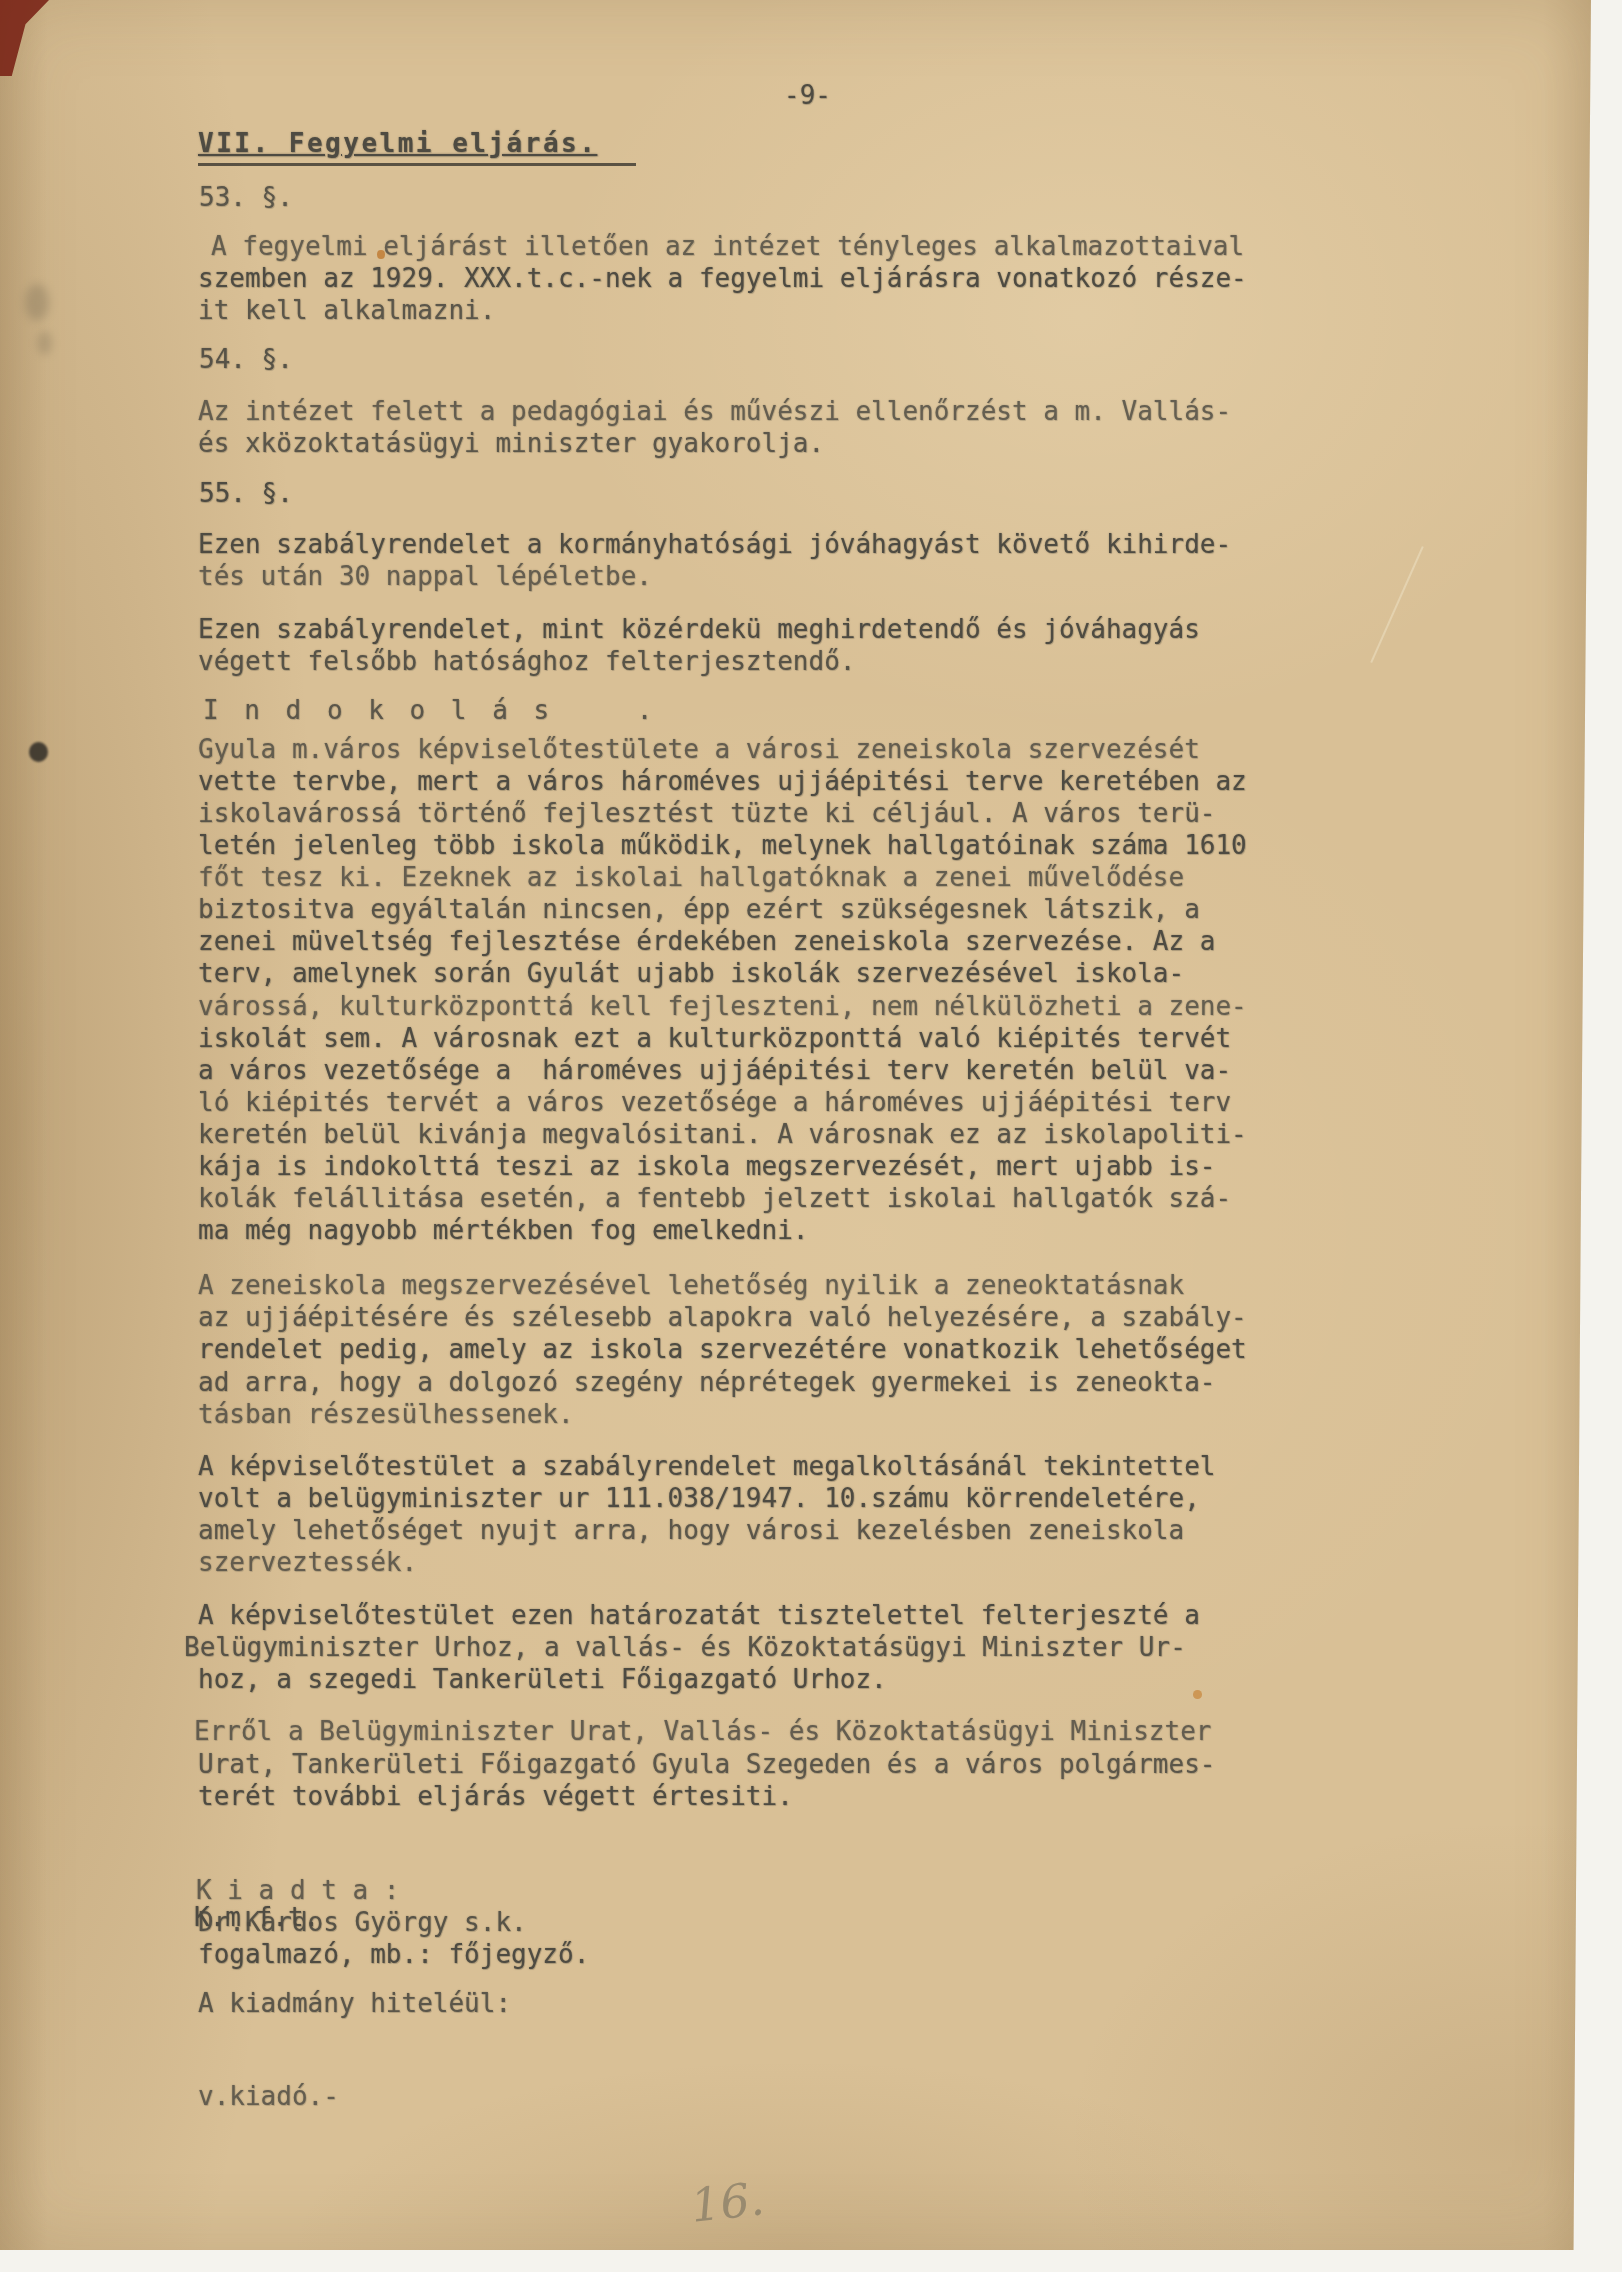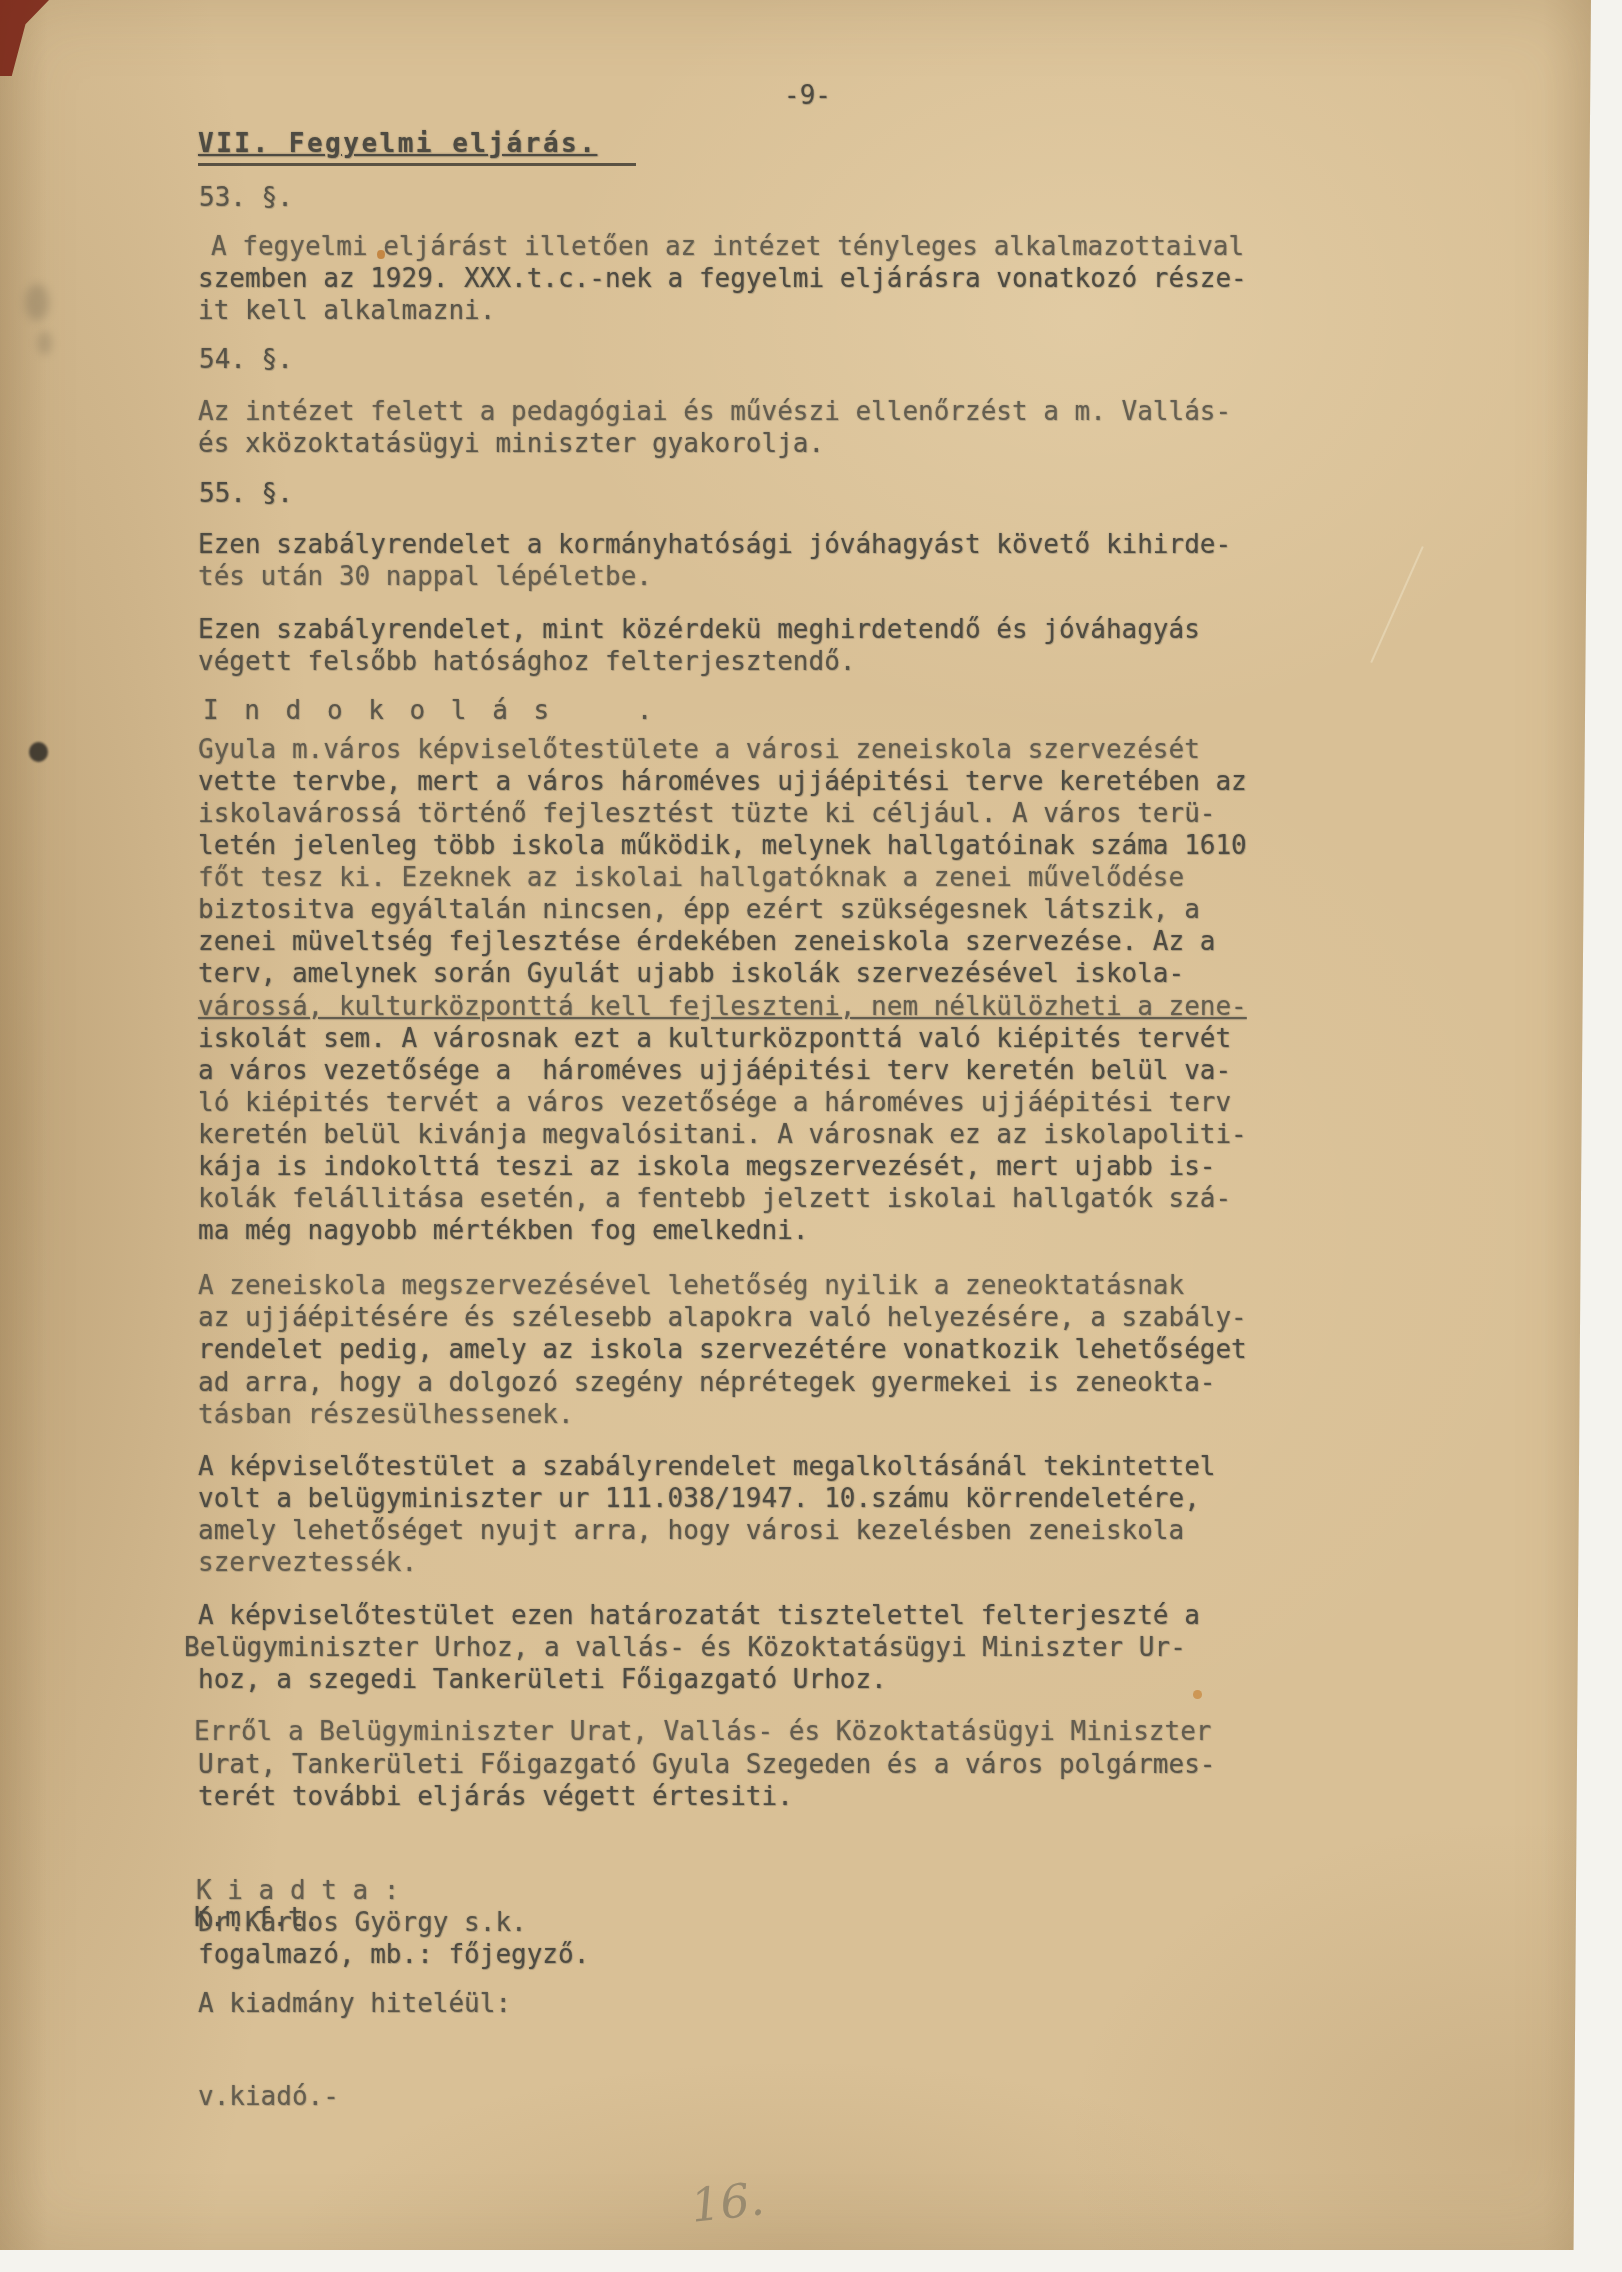--- a/index.html
+++ b/index.html
@@ -82,21 +82,21 @@
       <div class="line" style="left: 198px; top: 646px;">végett felsőbb hatósághoz felterjesztendő.</div>
       <div class="line spaced" style="left: 203px; top: 695px;">I n d o k o l á s    .</div>
       <div class="line" style="left: 198px; top: 734px;">Gyula m.város képviselőtestülete a városi zeneiskola szervezését</div>
       <div class="line" style="left: 198px; top: 766px;">vette tervbe, mert a város hároméves ujjáépitési terve keretében az</div>
       <div class="line" style="left: 198px; top: 798px;">iskolavárossá történő fejlesztést tüzte ki céljául. A város terü-</div>
       <div class="line" style="left: 198px; top: 830px;">letén jelenleg több iskola működik, melynek hallgatóinak száma 1610</div>
       <div class="line" style="left: 198px; top: 862px;">főt tesz ki. Ezeknek az iskolai hallgatóknak a zenei művelődése</div>
       <div class="line" style="left: 198px; top: 894px;">biztositva egyáltalán nincsen, épp ezért szükségesnek látszik, a</div>
       <div class="line" style="left: 198px; top: 926px;">zenei müveltség fejlesztése érdekében zeneiskola szervezése. Az a</div>
       <div class="line" style="left: 198px; top: 958px;">terv, amelynek során Gyulát ujabb iskolák szervezésével iskola-</div>
-      <div class="line" style="left: 198px; top: 991px; text-decoration: underline;">várossá, kulturközponttá kell fejleszteni, nem nélkülözheti a zene-</div>
+      <div class="line" style="left: 198px; top: 991px;">várossá, kulturközponttá kell fejleszteni, nem nélkülözheti a zene-</div>
       <div class="line" style="left: 198px; top: 1023px;">iskolát sem. A városnak ezt a kulturközponttá való kiépités tervét</div>
       <div class="line" style="left: 198px; top: 1055px;">a város vezetősége a  hároméves ujjáépitési terv keretén belül va-</div>
       <div class="line" style="left: 198px; top: 1087px;">ló kiépités tervét a város vezetősége a hároméves ujjáépitési terv</div>
       <div class="line" style="left: 198px; top: 1119px;">keretén belül kivánja megvalósitani. A városnak ez az iskolapoliti-</div>
       <div class="line" style="left: 198px; top: 1151px;">kája is indokolttá teszi az iskola megszervezését, mert ujabb is-</div>
       <div class="line" style="left: 198px; top: 1183px;">kolák felállitása esetén, a fentebb jelzett iskolai hallgatók szá-</div>
       <div class="line" style="left: 198px; top: 1215px;">ma még nagyobb mértékben fog emelkedni.</div>
       <div class="line" style="left: 198px; top: 1270px;">A zeneiskola megszervezésével lehetőség nyilik a zeneoktatásnak</div>
       <div class="line" style="left: 198px; top: 1302px;">az ujjáépitésére és szélesebb alapokra való helyezésére, a szabály-</div>
       <div class="line" style="left: 198px; top: 1334px;">rendelet pedig, amely az iskola szervezétére vonatkozik lehetőséget</div>

